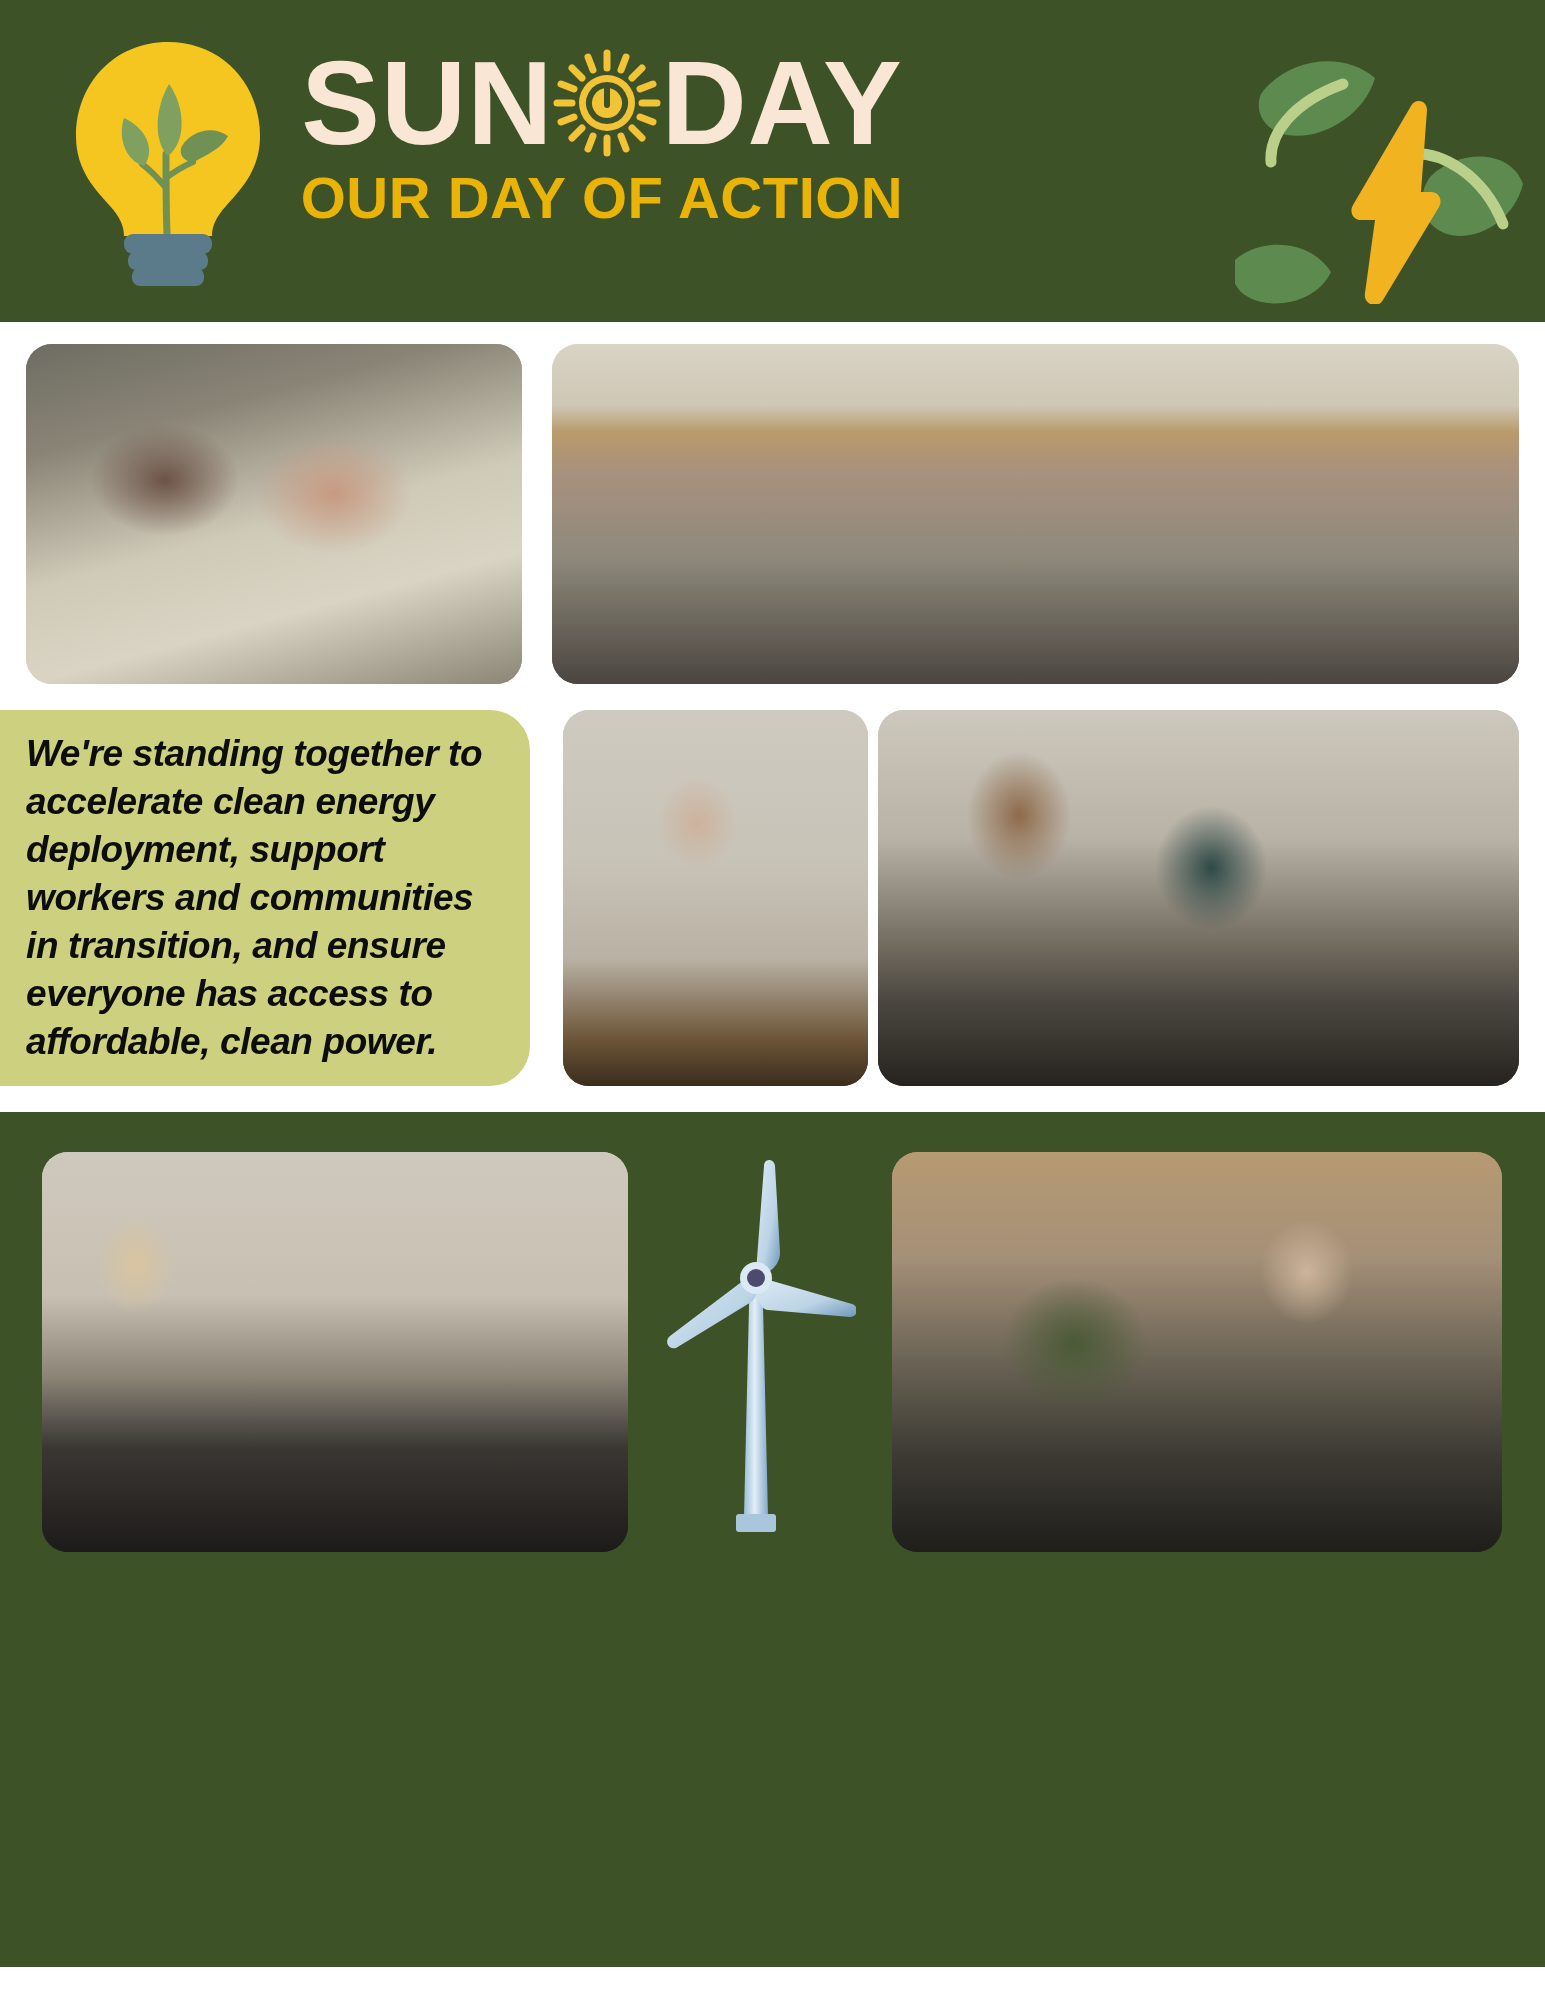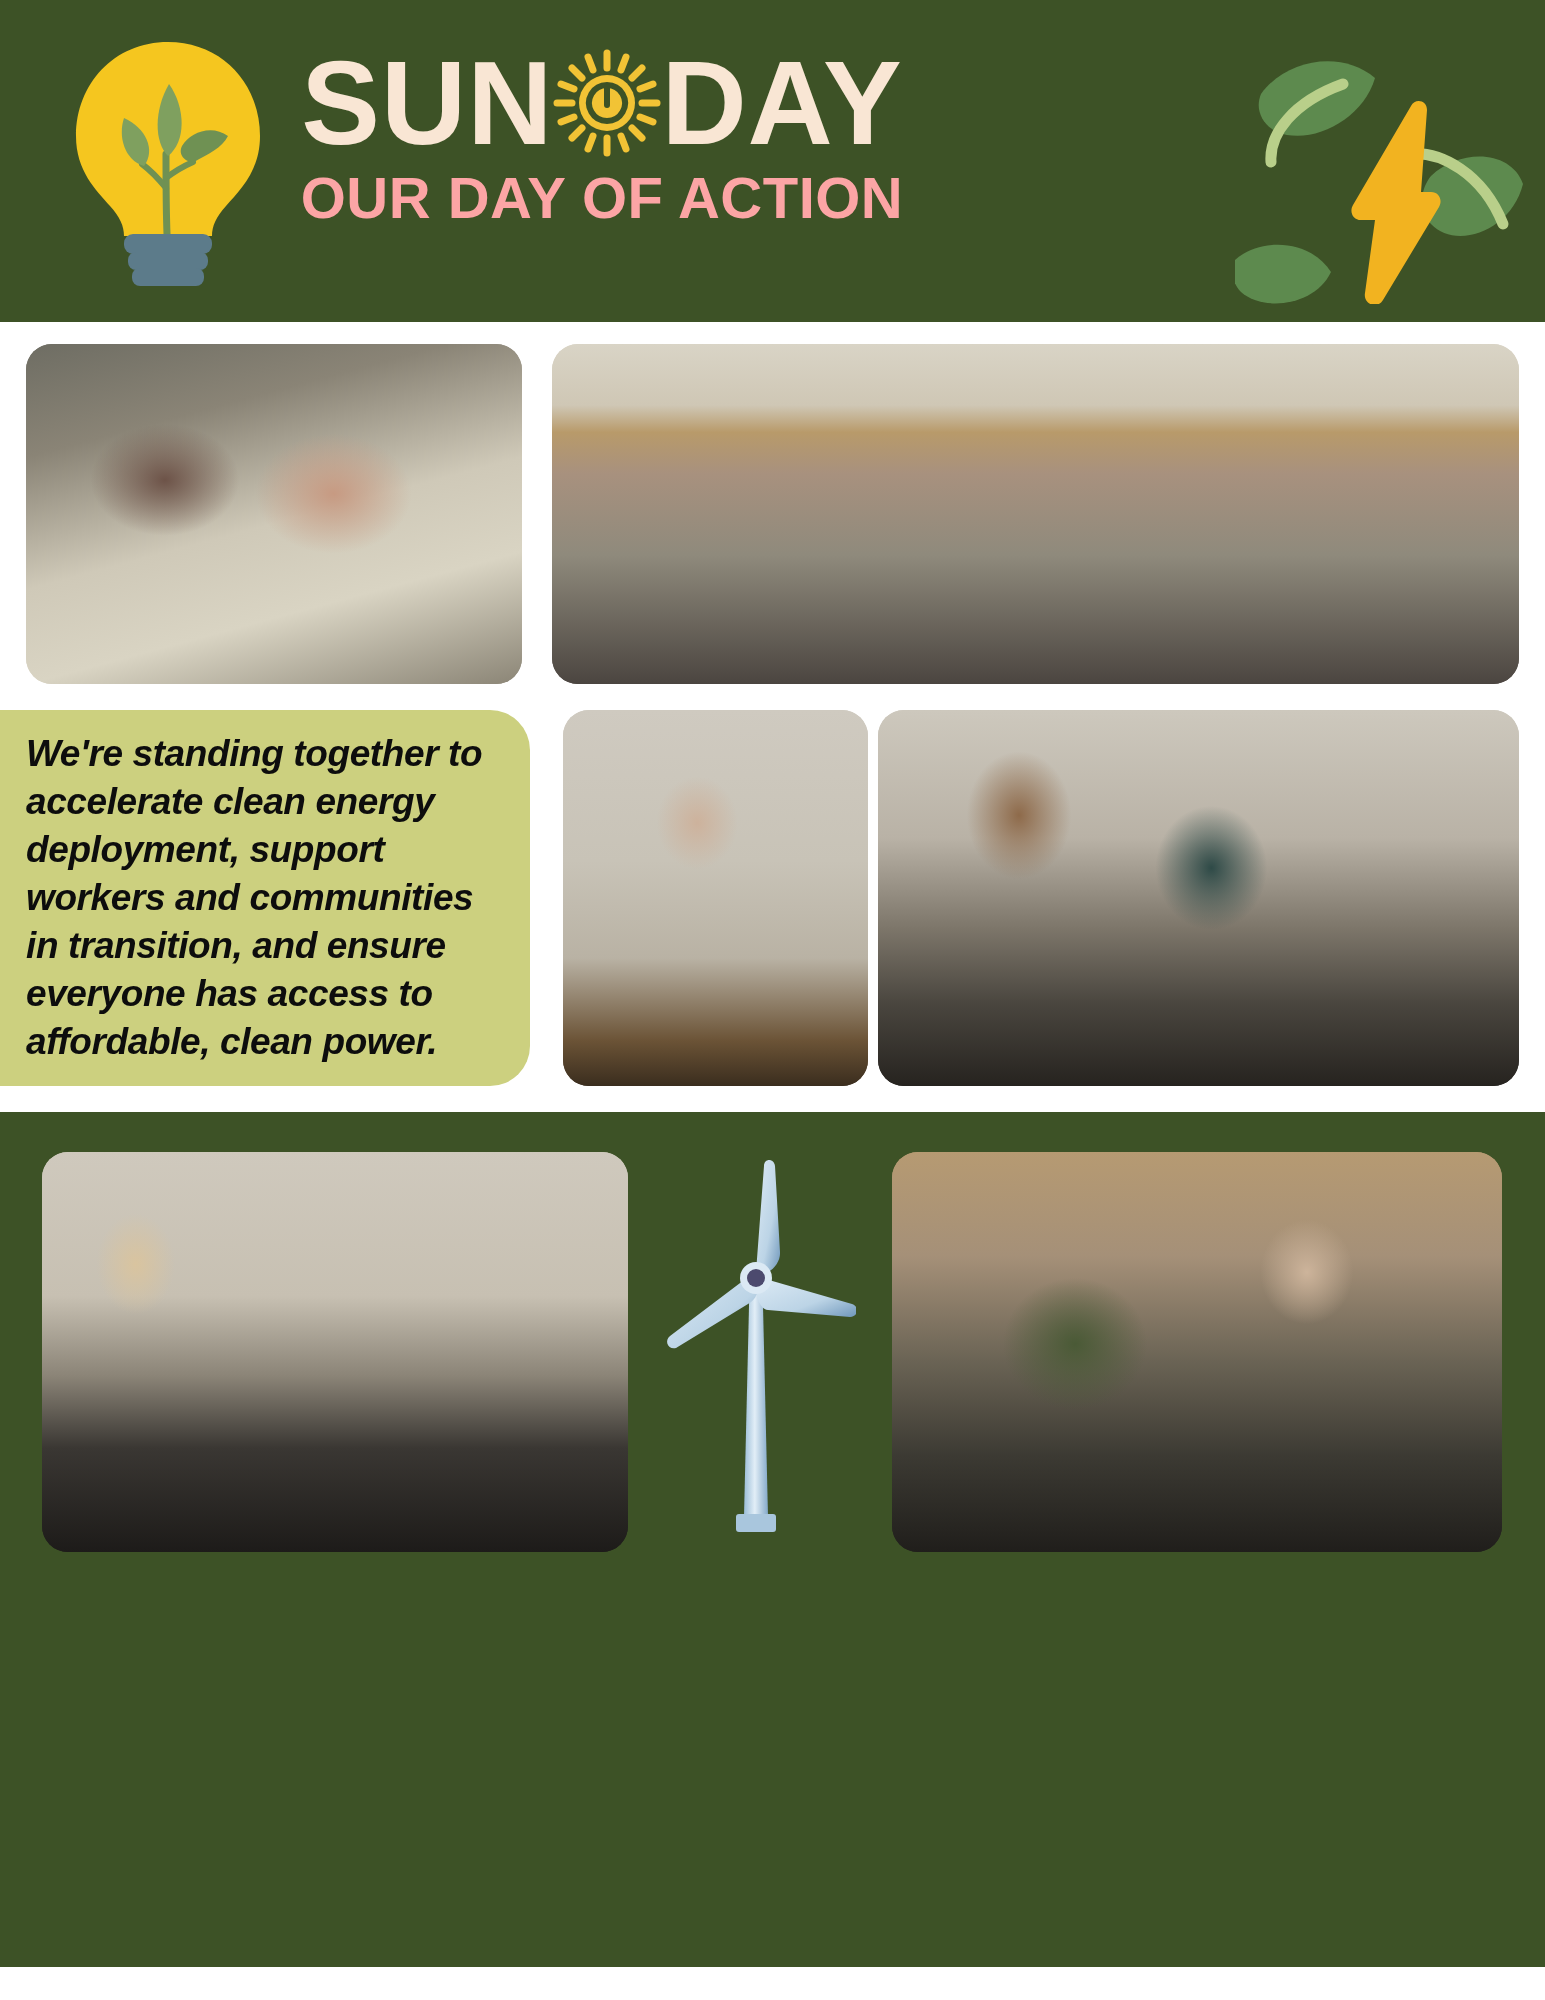--- a/index.html
+++ b/index.html
@@ -68,21 +68,21 @@
     display: inline-block;
     width: 108px;
     height: 108px;
     position: relative;
     flex: 0 0 auto;
     margin: 0 -4px;
   }
 
   .subtitle {
     margin-top: 6px;
-    color: #fca5a5;
+    color: #eab308;
     font-family: "Liberation Sans", sans-serif;
     font-weight: bold;
     font-size: 58px;
     letter-spacing: 0.5px;
     line-height: 1.05;
     white-space: nowrap;
   }
 
   
   .leaf-bolt {

